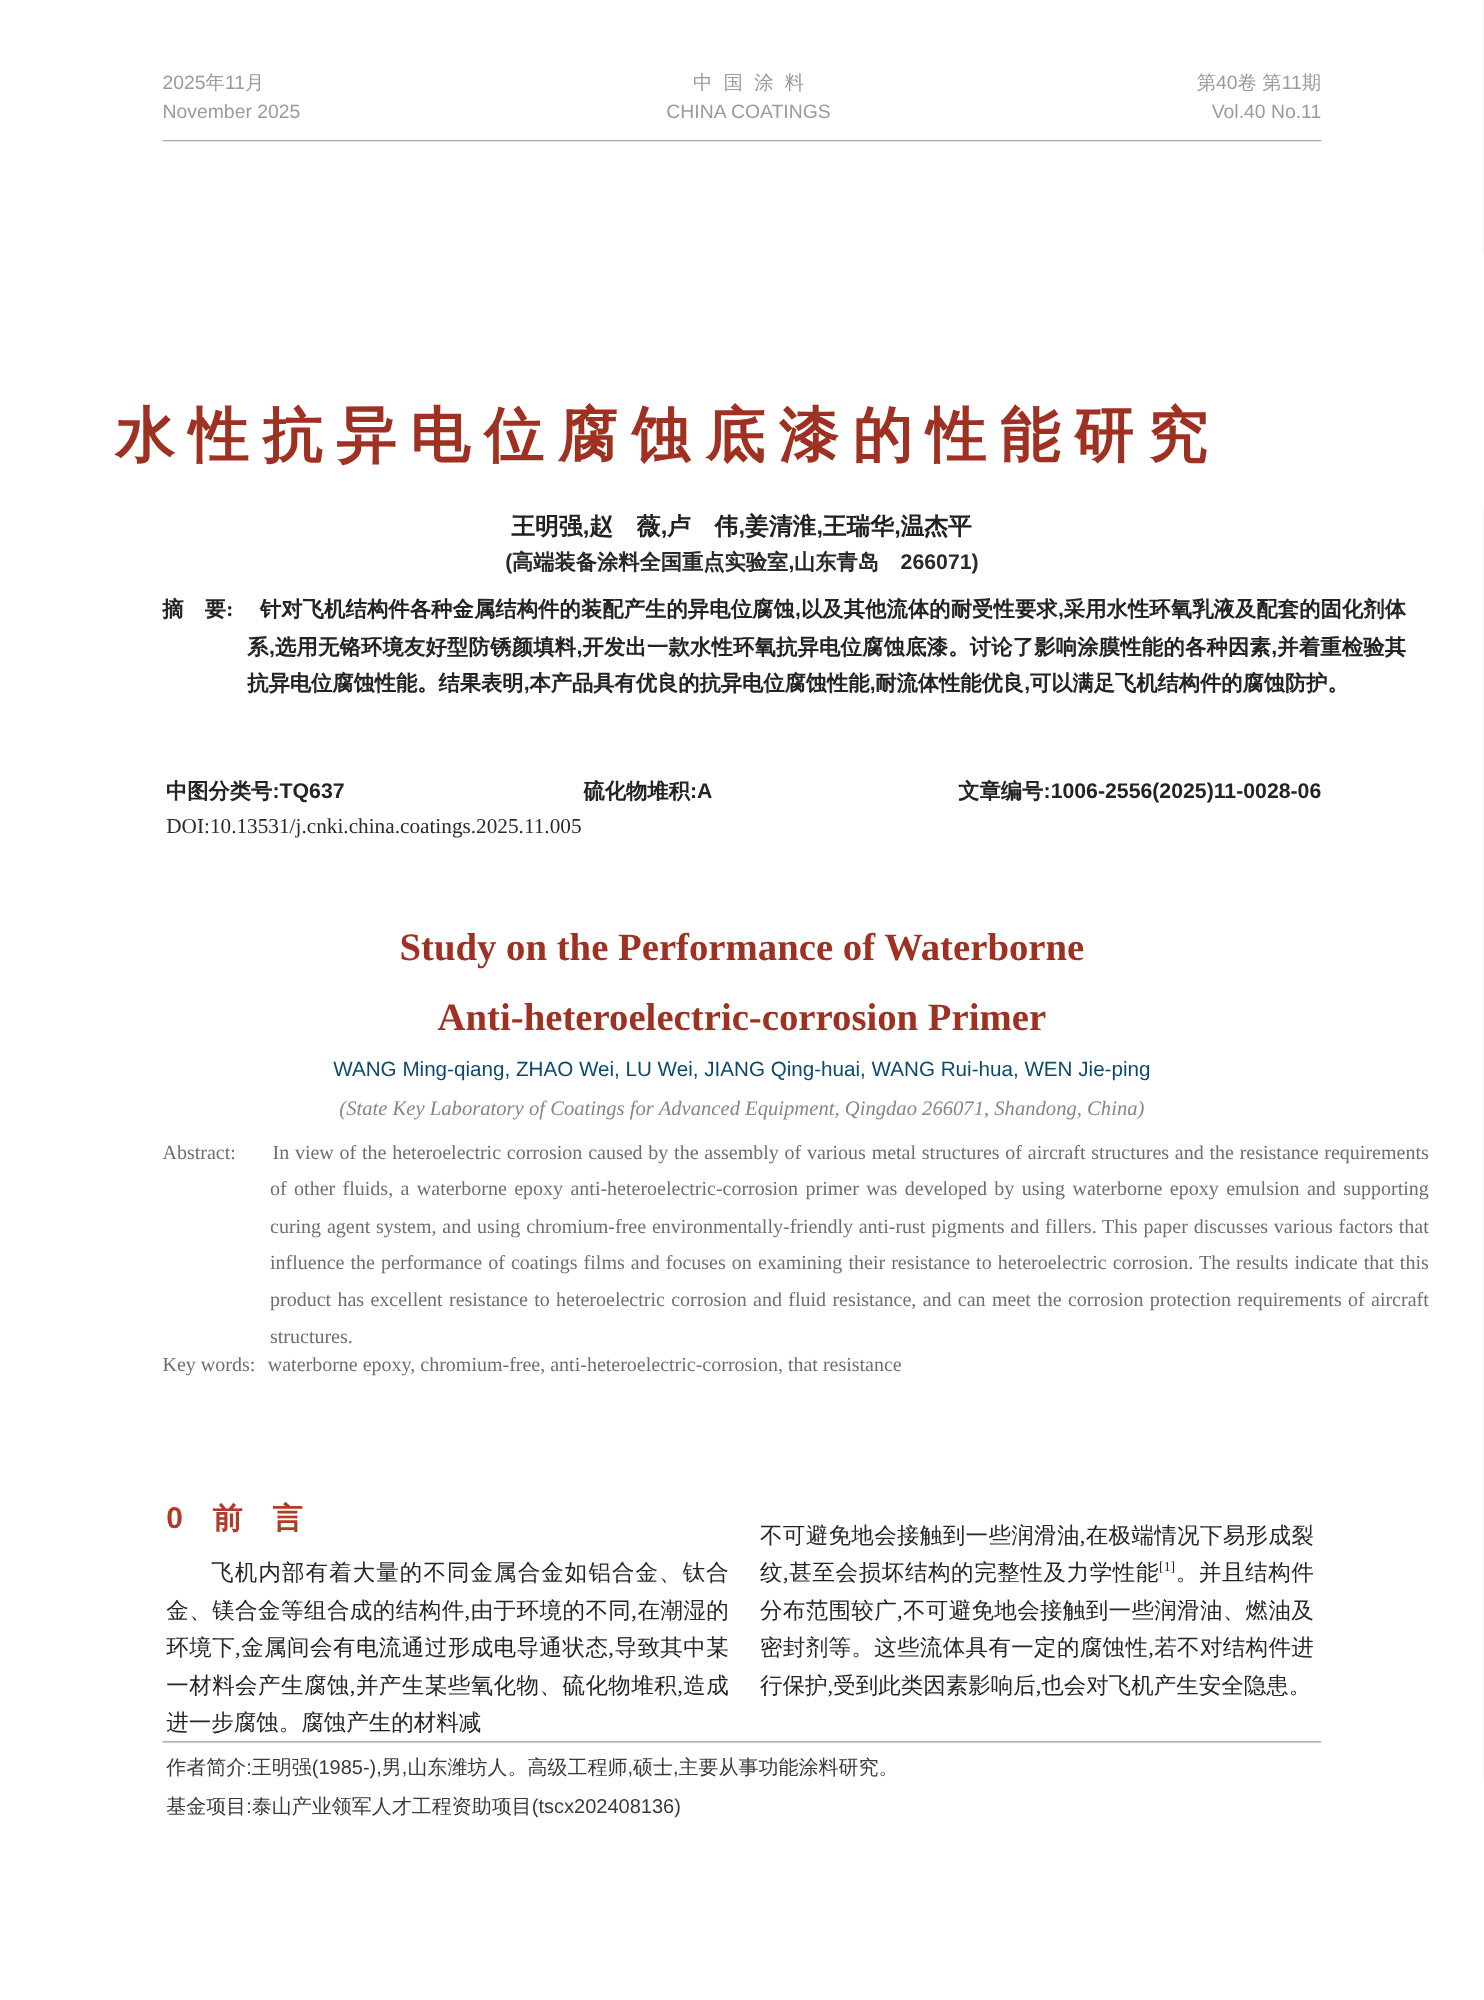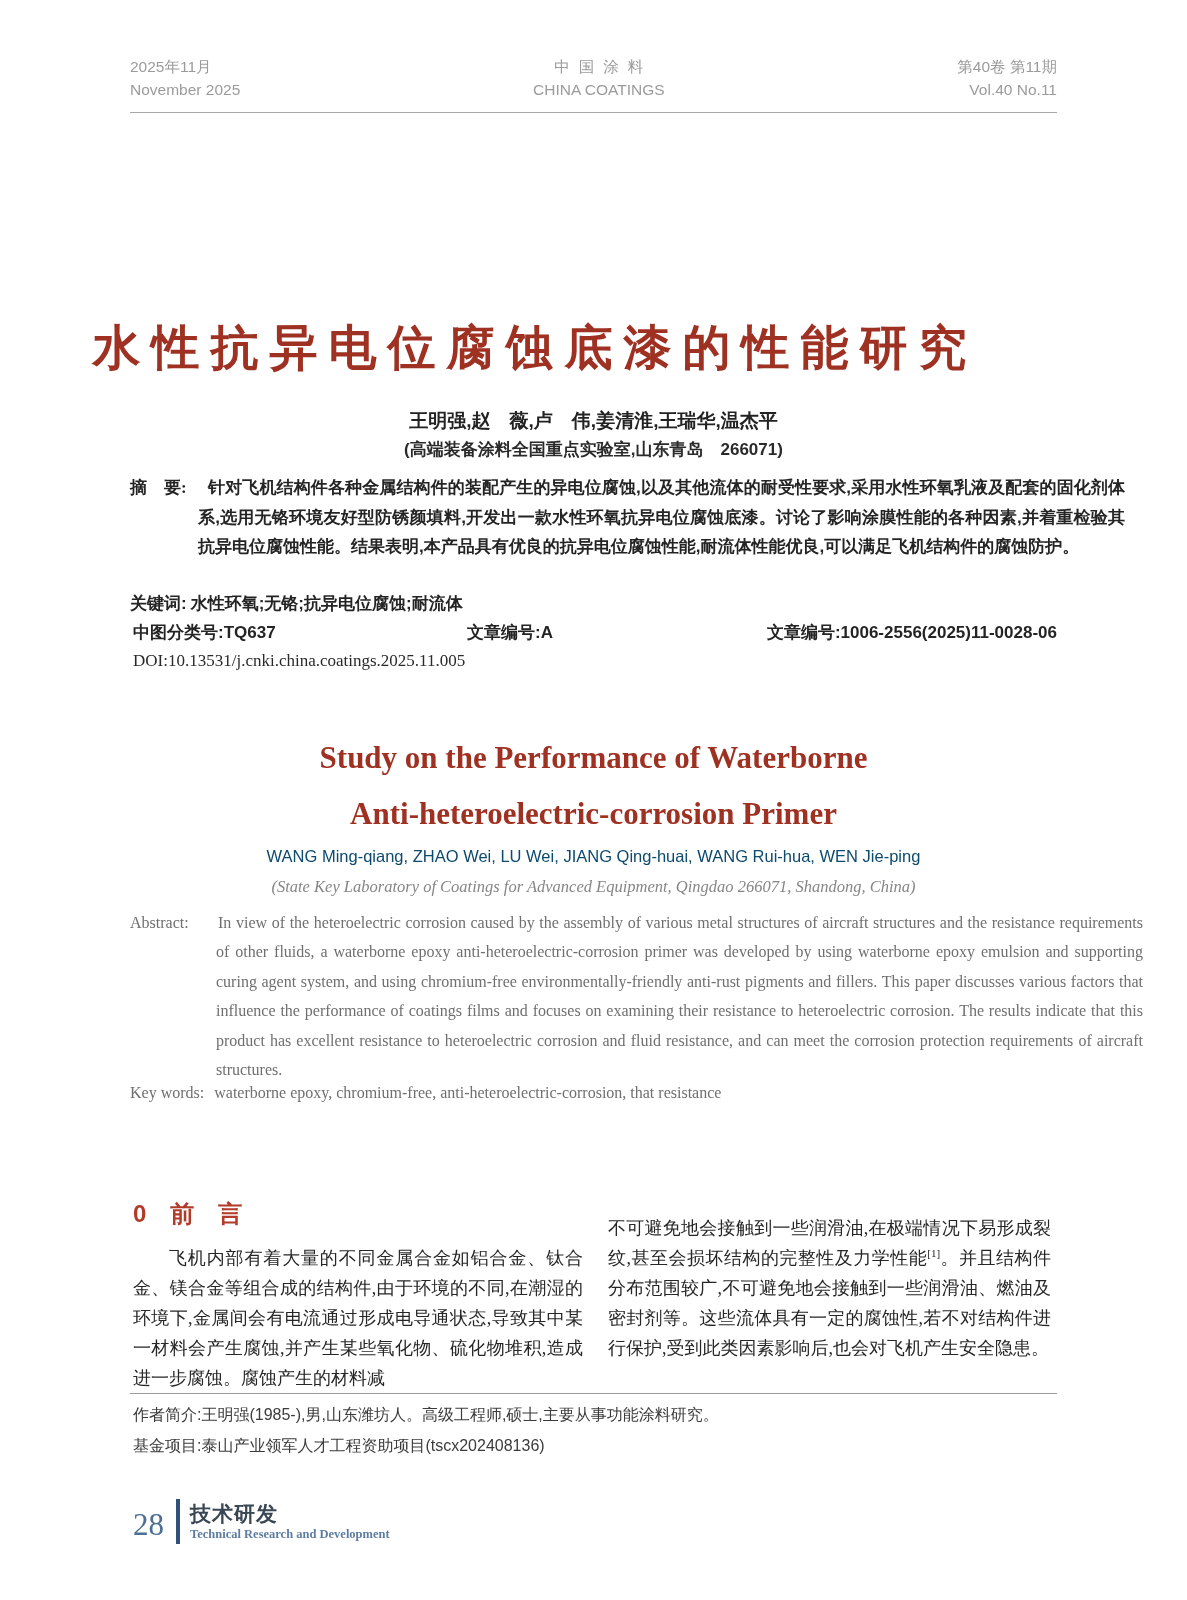--- a/index.html
+++ b/index.html
@@ -179,25 +179,24 @@
     </div>
   </header>
   <div class="header-rule"></div>
 
   <h1 class="title-cn">水性抗异电位腐蚀底漆的性能研究</h1>
   <div class="authors-cn">王明强,赵　薇,卢　伟,姜清淮,王瑞华,温杰平</div>
   <div class="affil-cn">(高端装备涂料全国重点实验室,山东青岛　266071)</div>
 
   <div class="abstract-cn"><span class="hang-label-cn">摘　要:</span><span>针对飞机结构件各种金属结构件的装配产生的异电位腐蚀,以及其他流体的耐受性要求,采用水性环氧乳液及配套的固化剂体系,选用无铬环境友好型防锈颜填料,开发出一款水性环氧抗异电位腐蚀底漆。讨论了影响涂膜性能的各种因素,并着重检验其抗异电位腐蚀性能。结果表明,本产品具有优良的抗异电位腐蚀性能,耐流体性能优良,可以满足飞机结构件的腐蚀防护。</span></div>
 
-  <div class="keywords-cn"><span class="lbl">关键词:</span><span>水性环氧;无铬;抗异电位腐蚀;耐流体</span></div>
 
   <div class="meta-row">
     <span class="meta-clc">中图分类号:TQ637</span>
-    <span class="meta-doc">文章编号:A</span>
+    <span class="meta-doc">硫化物堆积:A</span>
     <span class="meta-id">文章编号:1006-2556(2025)11-0028-06</span>
   </div>
   <div class="doi">DOI:10.13531/j.cnki.china.coatings.2025.11.005</div>
 
   <div class="title-en">
     <div>Study on the Performance of Waterborne</div>
     <div>Anti-heteroelectric-corrosion Primer</div>
   </div>
   <div class="authors-en">WANG Ming-qiang, ZHAO Wei, LU Wei, JIANG Qing-huai, WANG Rui-hua, WEN Jie-ping</div>
   <div class="affil-en">(State Key Laboratory of Coatings for Advanced Equipment, Qingdao 266071, Shandong, China)</div>
@@ -214,22 +213,14 @@
   <div class="col col-right">
     <p class="body-p"><span>不可避免地会接触到一些润滑油,在极端情况下易形成裂纹,甚至会损坏结构的完整性及力学性能</span><sup class="ref">[1]</sup><span>。并且结构件分布范围较广,不可避免地会接触到一些润滑油、燃油及密封剂等。这些流体具有一定的腐蚀性,若不对结构件进行保护,受到此类因素影响后,也会对飞机产生安全隐患。</span></p>
   </div>
 
   <div class="foot-rule"></div>
   <div class="footnotes">
     <div>作者简介:王明强(1985-),男,山东潍坊人。高级工程师,硕士,主要从事功能涂料研究。</div>
     <div>基金项目:泰山产业领军人才工程资助项目(tscx202408136)</div>
   </div>
 
-  <footer class="page-footer">
-    <span class="page-no">28</span>
-    <span class="footer-bar"></span>
-    <span class="footer-col">
-      <span class="footer-cn">技术研发</span>
-      <span class="footer-en">Technical Research and Development</span>
-    </span>
-  </footer>
 
 </div>
 
 </body></html>

